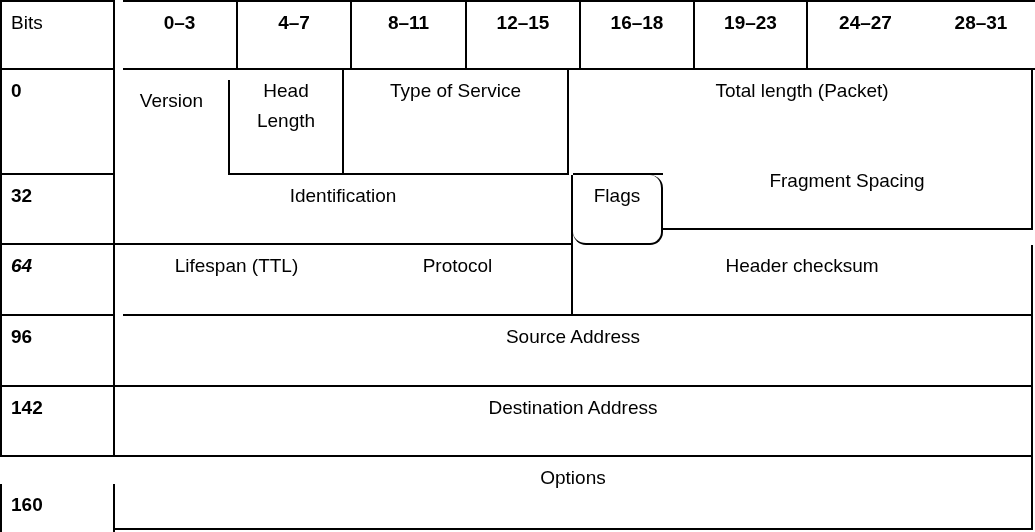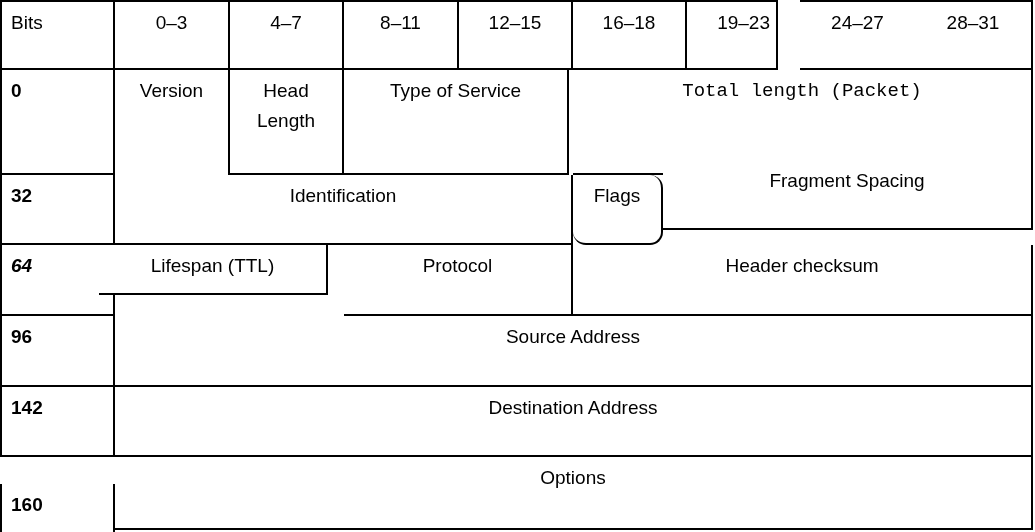--- a/index.html
+++ b/index.html
@@ -48,21 +48,22 @@
     text-align: left;
     font-weight: bold;
     padding-left: 9px;
   }
   .cell.offset.plain {
     font-weight: normal;
   }
 
   
   .cell.bitrange {
-    font-weight: normal;
+    font-weight: bold;
+    margin-left: 8px;
   }
 
   .cell-text {
     display: block;
   }
 </style>
 </head>
 <body>
 
 <div class="ip-header-table">
@@ -78,63 +79,63 @@
   </div>
   <div class="cell bitrange top-edge" style="left:344px; top:0px; width:115px; height:70px;">
     <span class="cell-text">8–11</span>
   </div>
   <div class="cell bitrange top-edge" style="left:459px; top:0px; width:114px; height:70px;">
     <span class="cell-text">12–15</span>
   </div>
   <div class="cell bitrange top-edge" style="left:573px; top:0px; width:114px; height:70px;">
     <span class="cell-text">16–18</span>
   </div>
-  <div class="cell bitrange top-edge" style="left:687px; top:0px; width:91px; height:70px;text-align:right;">
+  <div class="cell bitrange top-edge" style="left:687px; top:0px; width:113px; height:70px;">
     <span class="cell-text">19–23</span>
   </div>
   <div class="cell bitrange top-edge" style="left:800px; top:0px; width:117px; height:70px;">
     <span class="cell-text">24–27</span>
   </div>
   <div class="cell bitrange top-edge" style="left:915px; top:0px; width:118px; height:70px;">
     <span class="cell-text">28–31</span>
   </div>
 
   <div class="cell offset left-edge" style="left:0px; top:70px; width:115px; height:105px;">
     <span class="cell-text">0</span>
   </div>
-  <div class="cell" style="left:115px; top:70px; width:115px; height:129px;">
+  <div class="cell" style="left:115px; top:80px; width:115px; height:129px;">
     <span class="cell-text">Version</span>
   </div>
   <div class="cell" style="left:230px; top:70px; width:114px; height:105px;">
     <span class="cell-text">Head Length</span>
   </div>
   <div class="cell" style="left:344px; top:70px; width:225px; height:105px;">
     <span class="cell-text">Type of Service</span>
   </div>
-  <div class="cell" style="left:573px; top:70px; width:460px; height:105px;font-family:Liberation Mono, monospace;">
+  <div class="cell" style="left:573px; top:70px; width:460px; height:105px;">
     <span class="cell-text">Total length (Packet)</span>
   </div>
 
   <div class="cell offset left-edge" style="left:0px; top:175px; width:115px; height:70px;">
     <span class="cell-text">32</span>
   </div>
   <div class="cell" style="left:115px; top:175px; width:458px; height:70px;">
     <span class="cell-text">Identification</span>
   </div>
   <div class="cell" style="left:573px; top:175px; width:90px; height:70px;border-radius:13px;">
     <span class="cell-text">Flags</span>
   </div>
   <div class="cell" style="left:663px; top:160px; width:370px; height:70px;">
     <span class="cell-text">Fragment Spacing</span>
   </div>
 
   <div class="cell offset left-edge" style="left:0px; top:245px; width:115px; height:71px;font-style:italic;">
     <span class="cell-text">64</span>
   </div>
-  <div class="cell" style="left:99px; top:245px; width:229px; height:50px;">
+  <div class="cell" style="left:123px; top:245px; width:229px; height:71px;">
     <span class="cell-text">Lifespan (TTL)</span>
   </div>
   <div class="cell" style="left:344px; top:245px; width:229px; height:71px;">
     <span class="cell-text">Protocol</span>
   </div>
   <div class="cell" style="left:573px; top:245px; width:460px; height:71px;">
     <span class="cell-text">Header checksum</span>
   </div>
 
   <div class="cell offset left-edge" style="left:0px; top:316px; width:115px; height:71px;">

